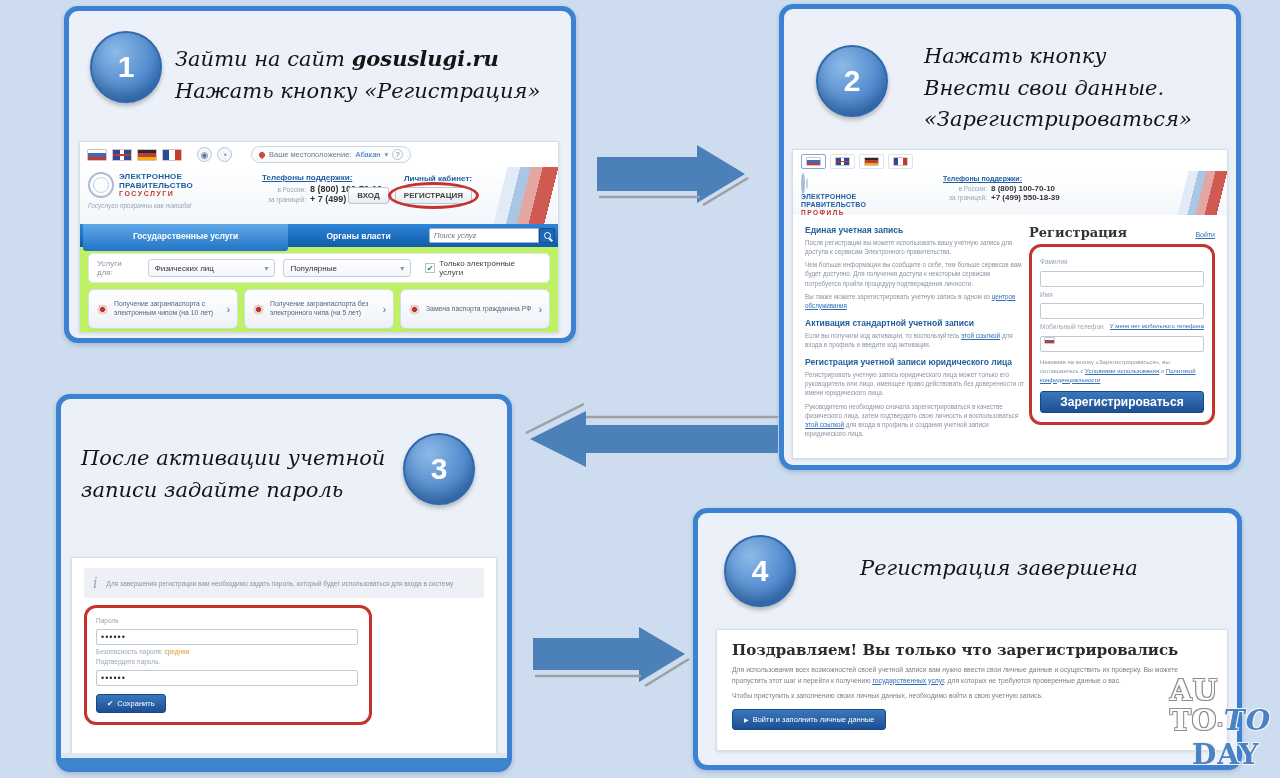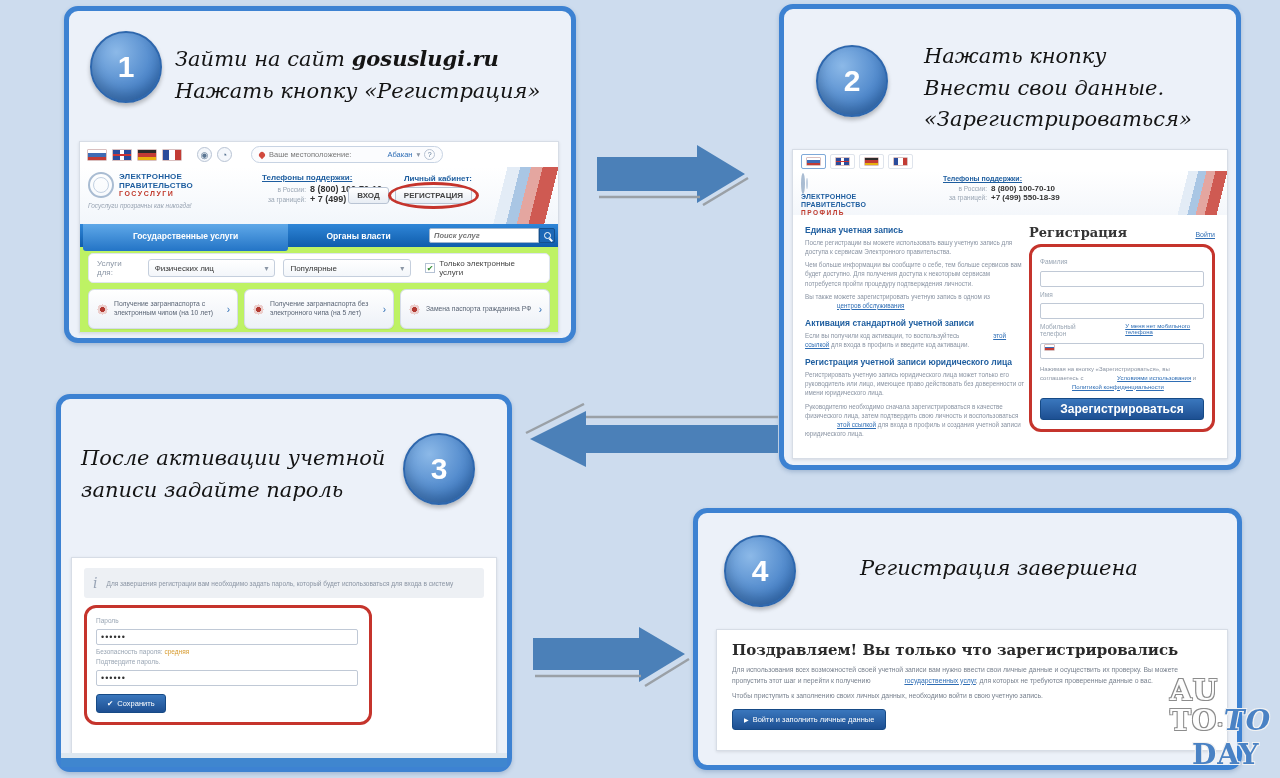--- a/index.html
+++ b/index.html
@@ -39,21 +39,21 @@
              border:1px solid #dfe4ec; border-radius:2px; background:#fff; }
   .flagbox.active { border-color:#7fa9d8; }
 
   .emblem { width:26px; height:26px; border-radius:50%; border:2px solid #a9bcd2; position:relative; flex:none; }
   .emblem::before { content:""; position:absolute; inset:3px; border-radius:50%; border:1.5px solid #c3d1e2; }
   .logo-blue { color:#1d5d9f; font-weight:bold; font-size:8px; line-height:1.15; letter-spacing:.2px; }
   .logo-red  { color:#c0392b; font-weight:bold; font-size:7px; letter-spacing:1.5px; }
   .ribbon { position:absolute; right:0; top:0; bottom:0; width:84px; pointer-events:none;
     background:linear-gradient(104deg, rgba(255,255,255,0) 34%, #e3ecf6 34% 47%, #a9c6e4 47% 58%, #e4a6a0 58% 70%, #cf5a52 70% 86%, rgba(255,255,255,0) 86%); }
 
-  .link { color:#2f6eb5; text-decoration:underline; cursor:pointer;margin-left:32px; }
+  .link { color:#2f6eb5; text-decoration:underline; cursor:pointer; }
   .redframe { border:3px solid #c5342c; border-radius:12px; }
 
   .blue-btn { display:inline-flex; align-items:center; justify-content:center; gap:4px;
     background:linear-gradient(180deg,#3a77bd,#1d4f92); color:#fff; font-weight:bold;
     border:1px solid #164a86; border-radius:3px; cursor:pointer; }
 
   
   .s1 { left:10px; top:130px; width:480px; height:192px; font-size:8px; }
   .s1 .topbar { height:25px; display:flex; align-items:center; gap:5px; padding:0 7px; background:#fff; }
   .iconbtn { width:15px; height:15px; border:1px solid #b9c4d4; border-radius:50%; background:#f4f7fb;
@@ -76,21 +76,21 @@
   .acc-btn { display:inline-block; background:linear-gradient(180deg,#fff,#e8edf4); border:1px solid #b9c4d4;
              border-radius:3px; padding:3px 8px; font-weight:bold; font-size:8px; color:#444; cursor:pointer; }
   .reg-wrap { position:relative; display:inline-block; margin-left:4px; }
   .red-oval { position:absolute; inset:-5px -7px; border:3px solid #c5342c; border-radius:50%; pointer-events:none; }
   .s1 .nav { height:23px; background:linear-gradient(180deg,#2f86d8,#0f5cab); display:flex; align-items:center; padding:0 3px; gap:2px; }
   .tab1 { width:210px; text-align:center; color:#fff; font-weight:bold; font-size:8.5px; padding:10px 0;
           background:linear-gradient(180deg,#66aeec,#2374c6); border-radius:3px; cursor:pointer; }
   .tab2 { width:140px; text-align:center; color:#fff; font-weight:bold; font-size:8.5px; cursor:pointer; }
   .search { margin-left:auto; display:flex; align-items:center; }
   .search input { width:110px; height:15px; border:1px solid #9fb6cf; border-radius:2px 0 0 2px; font-size:7.5px;
-                  font-style:italic; color:#666; padding:0 4px;font-weight:bold; }
+                  font-style:italic; color:#666; padding:0 4px; }
   .search .go { width:16px; height:15px; background:#1b67b6; border:1px solid #14508f; border-radius:0 2px 2px 0;
                 display:flex; align-items:center; justify-content:center; cursor:pointer; }
   .mag { width:7px; height:7px; border:1.5px solid #fff; border-radius:50%; position:relative; }
   .mag::after { content:""; position:absolute; width:4px; height:1.5px; background:#fff; transform:rotate(45deg); right:-3px; bottom:-2px; }
   .s1 .bodyarea { background:#bef264; height:87px; padding:6px 8px; }
   .filterbox { background:#fff; border:1px solid #dfe5ee; border-radius:5px; height:30px; display:flex;
                align-items:center; gap:8px; padding:0 8px; }
   .filterbox .lab { color:#8b96a5; font-size:8px; }
   .mini-select { width:128px; height:18px; border:1px solid #c5cfdd; border-radius:3px; background:linear-gradient(180deg,#fff,#f3f6fa);
                  display:flex; align-items:center; justify-content:space-between; padding:0 6px; font-size:8px; color:#333; cursor:pointer; }

